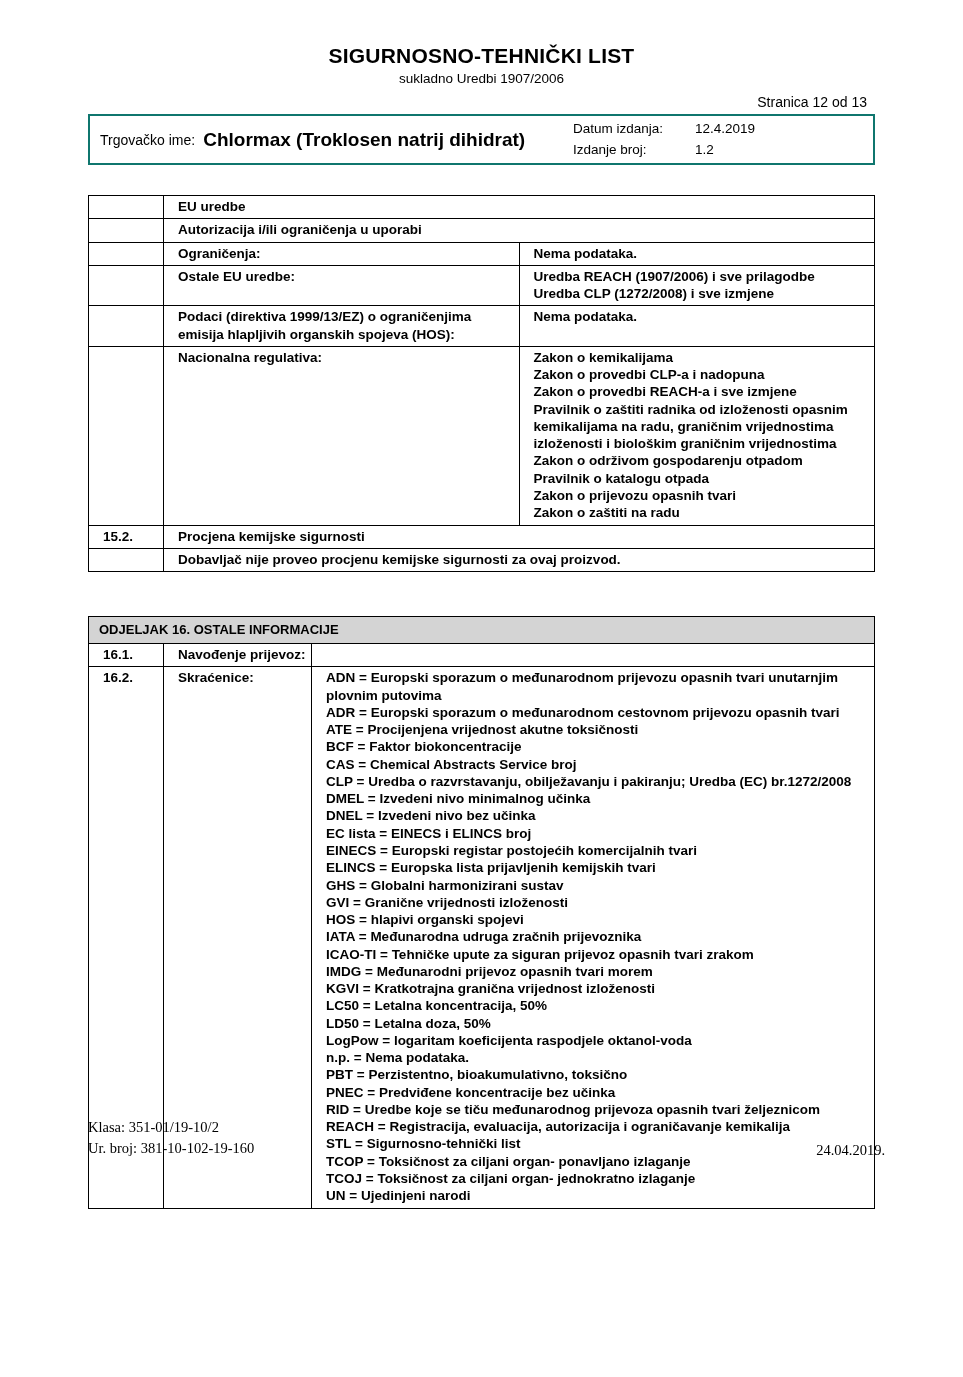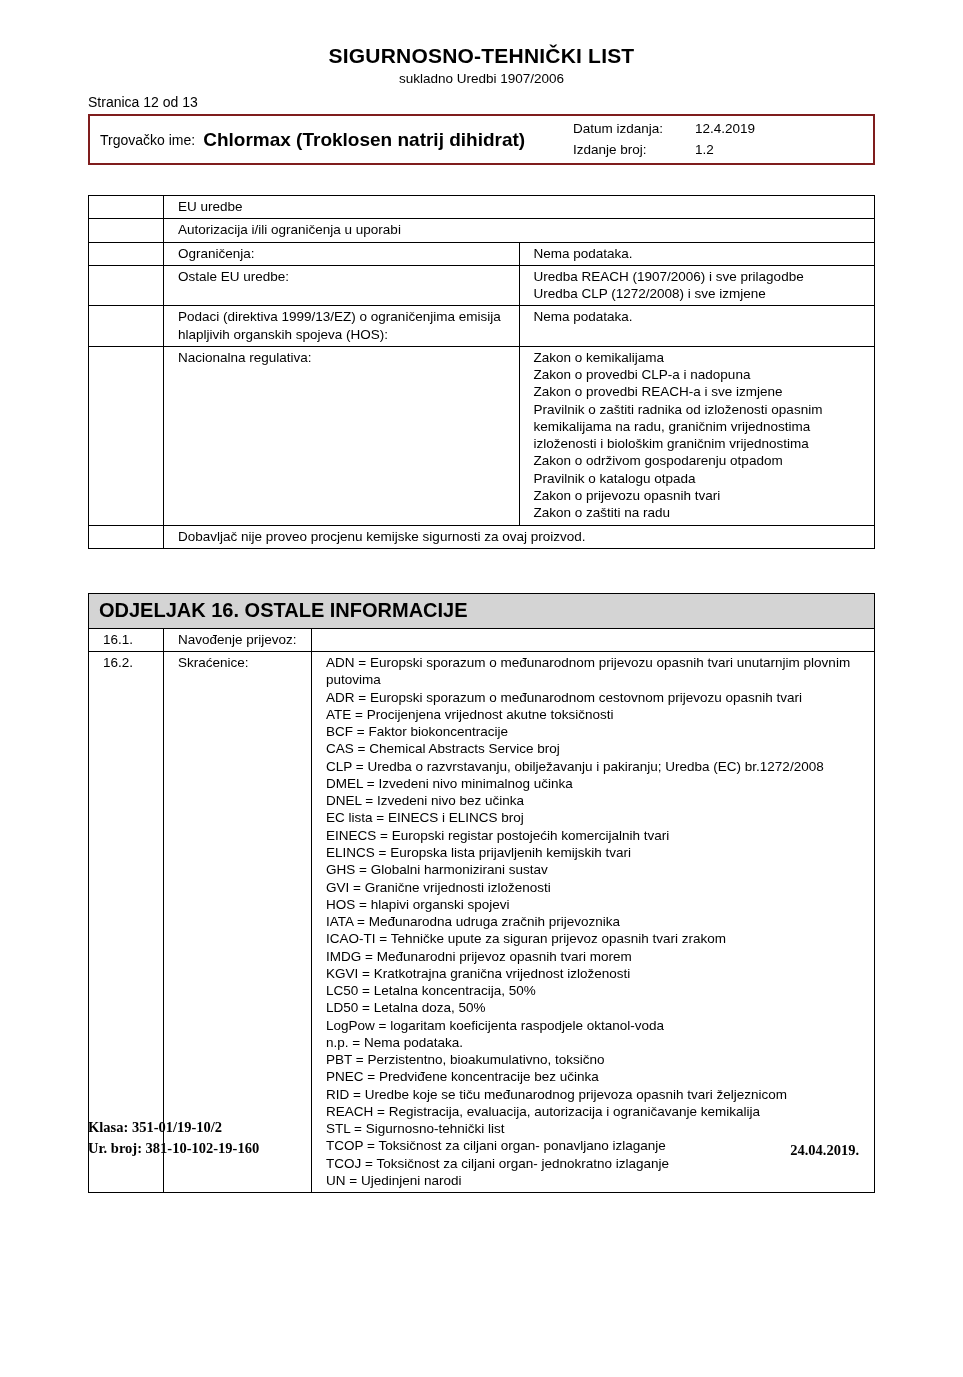--- a/index.html
+++ b/index.html
@@ -28,26 +28,27 @@
     font-weight: bold;
     letter-spacing: 0.2px;
     margin: 0 0 3px 0;
   }
   .doc-subtitle {
     text-align: center;
     font-size: 13.5px;
     margin: 0 0 8px 0;
   }
   .page-num {
+    text-align: right;
     font-size: 14px;
     margin: 0 8px 4px 0;
   }
   
   .header-box {
-    border: 2px solid #7f1d1d;
+    border: 2px solid #0f766e;
     display: flex;
     align-items: stretch;
     height: 47px;
     margin-bottom: 30px;
   }
   .header-left {
     flex: 1 1 auto;
     display: flex;
     align-items: center;
     padding-left: 10px;
@@ -77,51 +78,51 @@
     width: 100%;
     border-collapse: collapse;
     table-layout: fixed;
   }
   table.doc td {
     border: 1px solid #000;
     font-size: 13.5px;
     vertical-align: top;
     padding: 2px 5px 3px 14px;
     line-height: 1.28;
+    font-weight: bold;
   }
   .col-num { width: 55px; }
   .col-label { width: 272px; }
   .blank-cell {
     border-top: 1px solid #fff;
     border-bottom: 1px solid #fff;
     border-left: 1px solid #fff;
     border-right: 1px solid #000;
   }
   
   .section-head {
     background: #d4d4d4;
     font-weight: bold;
-    font-size: 20px;
+    font-size: 13px;
     padding: 5px 8px 6px 10px;
     border: 1px solid #000;
     border-bottom: none;
     margin-top: 44px;
   }
   .sec16-wrap { margin-top: 18px; }
   .mid { vertical-align: middle; }
   .abbr-list div { white-space: nowrap; }
   
   .footer {
     position: absolute;
     left: 88px;
-    right: 104px;
+    right: 78px;
     bottom: 26px;
     font-family: "Liberation Serif", serif;
     font-size: 14.5px;
-    font-weight: bold;
   }
   .footer-row {
     display: flex;
     justify-content: space-between;
     align-items: flex-end;
   }
   .footer-left div { line-height: 1.45; }
 </style>
 </head>
 <body>
@@ -179,20 +180,24 @@
       <td class="col-num blank-cell"></td>
       <td class="col-label">Nacionalna regulativa:</td>
       <td style="white-space: pre-line;">Zakon o kemikalijama
 Zakon o provedbi CLP-a i nadopuna
 Zakon o provedbi REACH-a  i sve izmjene
 Pravilnik o zaštiti radnika od izloženosti opasnim kemikalijama na radu, graničnim vrijednostima izloženosti i biološkim graničnim vrijednostima
 Zakon o održivom gospodarenju otpadom
 Pravilnik o katalogu otpada
 Zakon o prijevozu opasnih tvari
 Zakon o zaštiti na radu</td>
+    </tr>
+    <tr>
+      <td class="col-num">15.2.</td>
+      <td colspan="2">Procjena kemijske sigurnosti</td>
     </tr>
     <tr>
       <td class="col-num blank-cell"></td>
       <td colspan="2">Dobavljač nije proveo procjenu kemijske sigurnosti za ovaj proizvod.</td>
     </tr>
   </tbody>
     </table>
 
   <div class="sec16-wrap">
     <div class="section-head">ODJELJAK 16. OSTALE INFORMACIJE</div>

